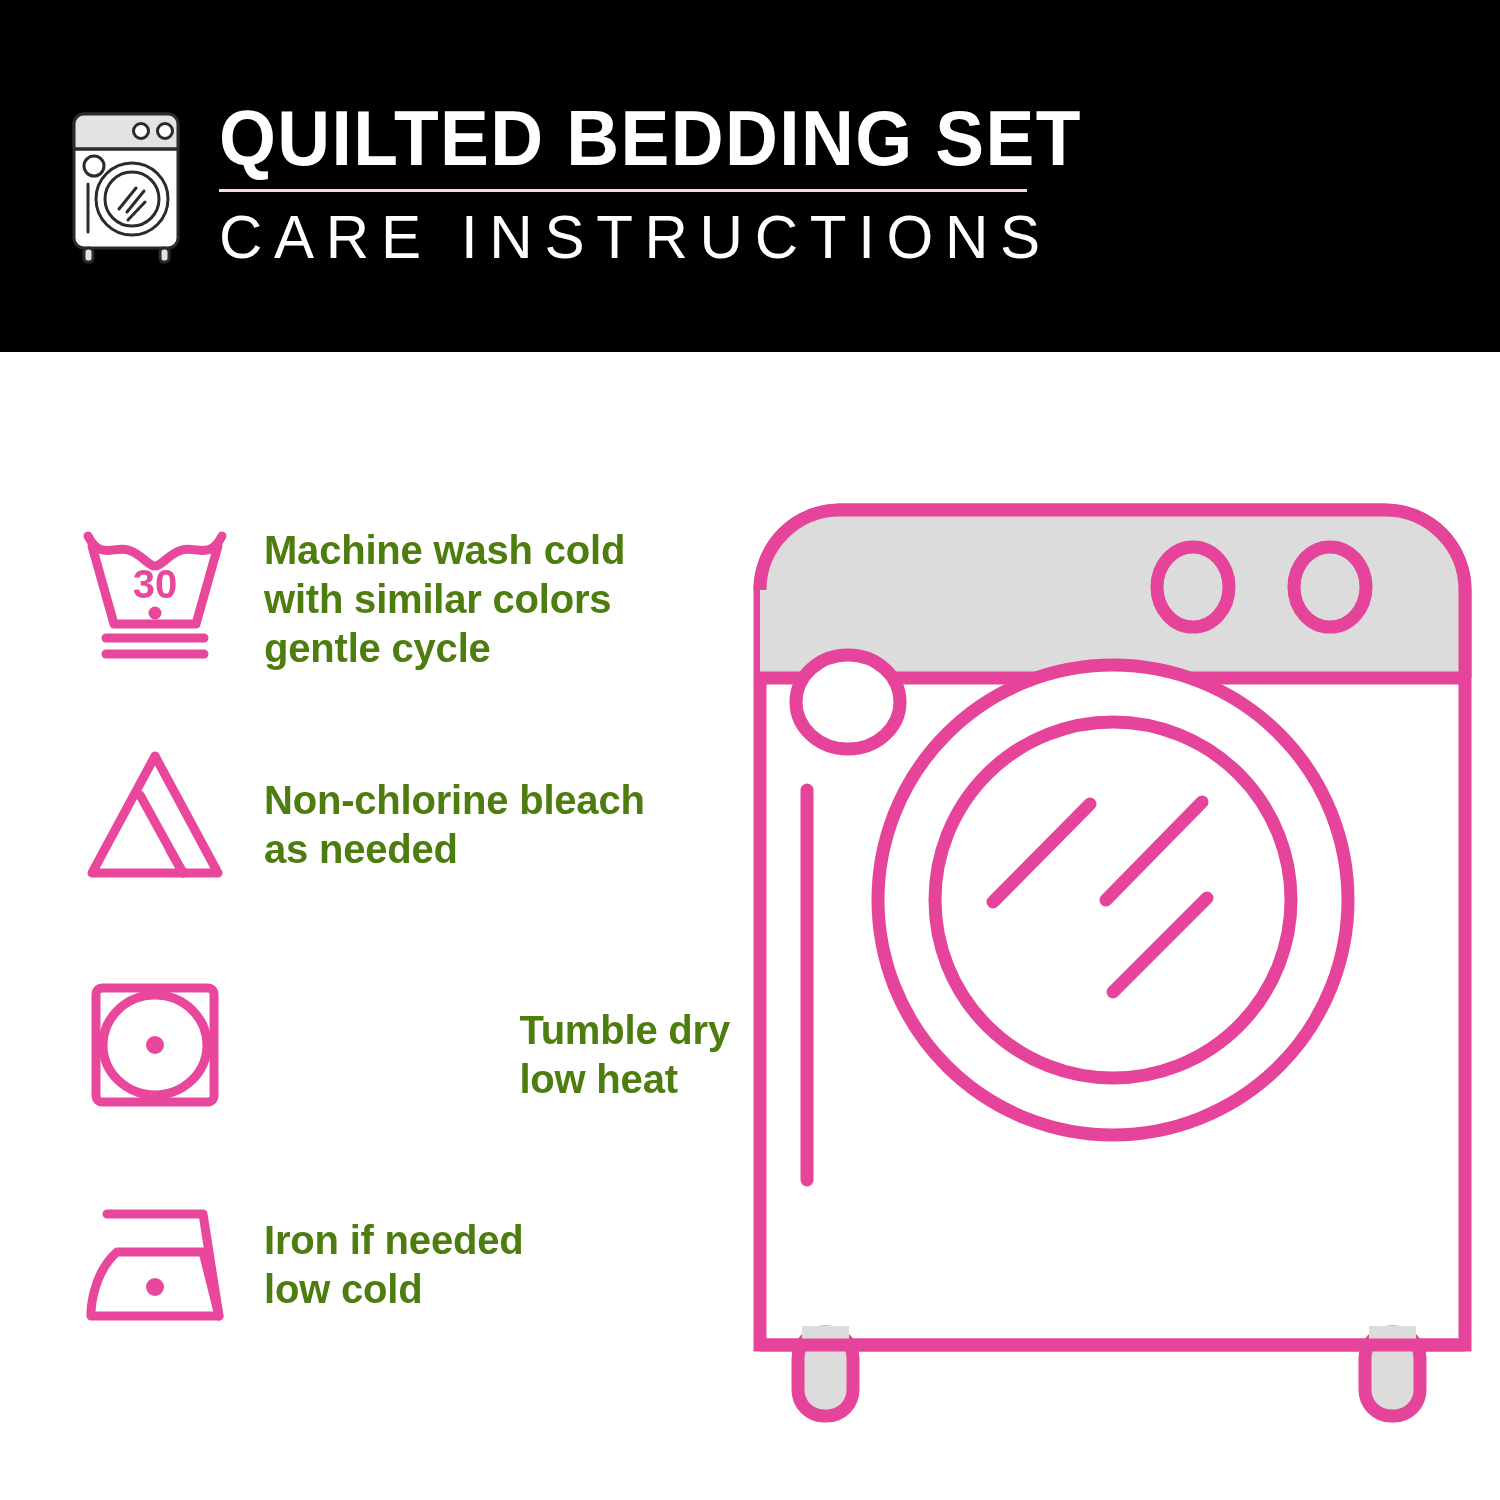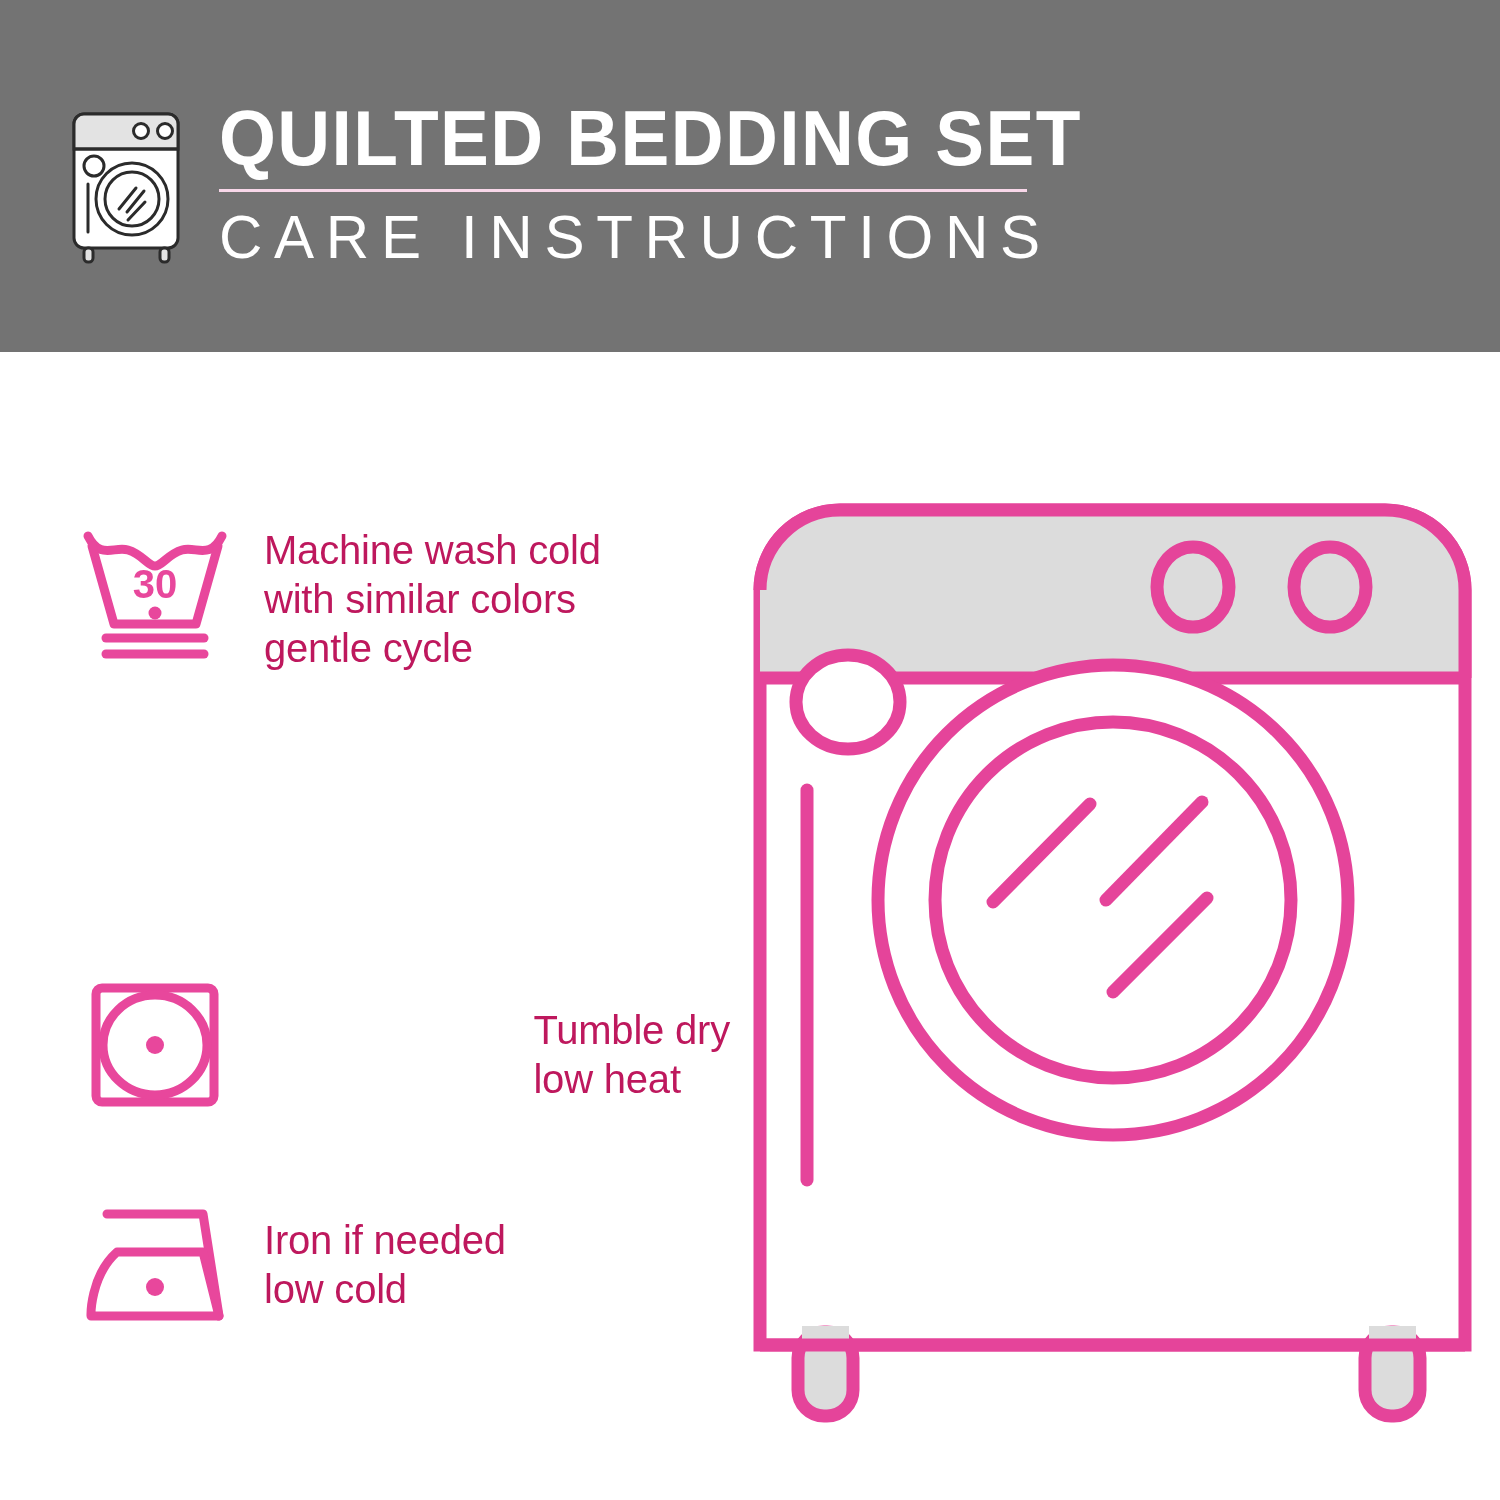--- a/index.html
+++ b/index.html
@@ -15,21 +15,21 @@
     position: relative;
   }
 
   
   #header-banner {
     position: absolute;
     left: 0;
     top: 0;
     width: 1500px;
     height: 352px;
-    background: #737373;
+    background: #000000;
   }
   #header-inner {
     position: absolute;
     left: 62px;
     top: 100px;
     display: flex;
     align-items: flex-start;
   }
   #header-machine-icon {
     width: 135px;
@@ -87,25 +87,25 @@
     align-items: flex-start;
     width: 660px;
   }
   .care-symbol {
     flex: 0 0 auto;
     width: 170px;
     height: 150px;
   }
   .care-text {
     margin-left: 24px;
-    color: #be185d;
+    color: #4d7c0f;
     font-family: "Liberation Sans", sans-serif;
     font-size: 40px;
     line-height: 1.22;
-    font-weight: 400;
+    font-weight: 700;
     letter-spacing: -0.2px;
     white-space: pre-line;
     padding-top: 4px;
   }
 
   #care-item-wash   { top: 168px; }
   #care-item-bleach { top: 388px; }
   #care-item-dry    { top: 618px; justify-content: space-between; }
   #care-item-iron   { top: 838px; }
 
@@ -177,20 +177,31 @@
         <line x1="36" y1="134" x2="134" y2="134"></line>
       </g>
       <text x="85" y="78" text-anchor="middle" font-family="'Liberation Sans', sans-serif" font-size="40" font-weight="700" fill="#E8479C">30</text>
       <circle cx="85" cy="93" r="6.5" fill="#E8479C"></circle>
     </svg>
     <div class="care-text">Machine wash cold
 with similar colors
 gentle cycle</div>
   </div>
 
+  <div class="care-item" id="care-item-bleach">
+    <svg class="care-symbol" viewBox="0 0 170 150">
+      <g fill="none" stroke="#E8479C" stroke-width="9" stroke-linecap="round" stroke-linejoin="round">
+        <path d="M85 16 L148 133 L22 133 Z"></path>
+        <line x1="70" y1="55" x2="113" y2="133"></line>
+        <line x1="100" y1="110" x2="113" y2="133"></line>
+      </g>
+    </svg>
+    <div class="care-text">Non-chlorine bleach
+as needed</div>
+  </div>
 
   <div class="care-item" id="care-item-dry">
     <svg class="care-symbol" viewBox="0 0 170 150">
       <g fill="none" stroke="#E8479C" stroke-width="9" stroke-linecap="round" stroke-linejoin="round">
         <rect x="26" y="18" width="118" height="114" rx="6" ry="6"></rect>
         <ellipse cx="85" cy="75" rx="52" ry="50"></ellipse>
       </g>
       <circle cx="85" cy="75" r="9" fill="#E8479C"></circle>
     </svg>
     <div class="care-text">Tumble dry

